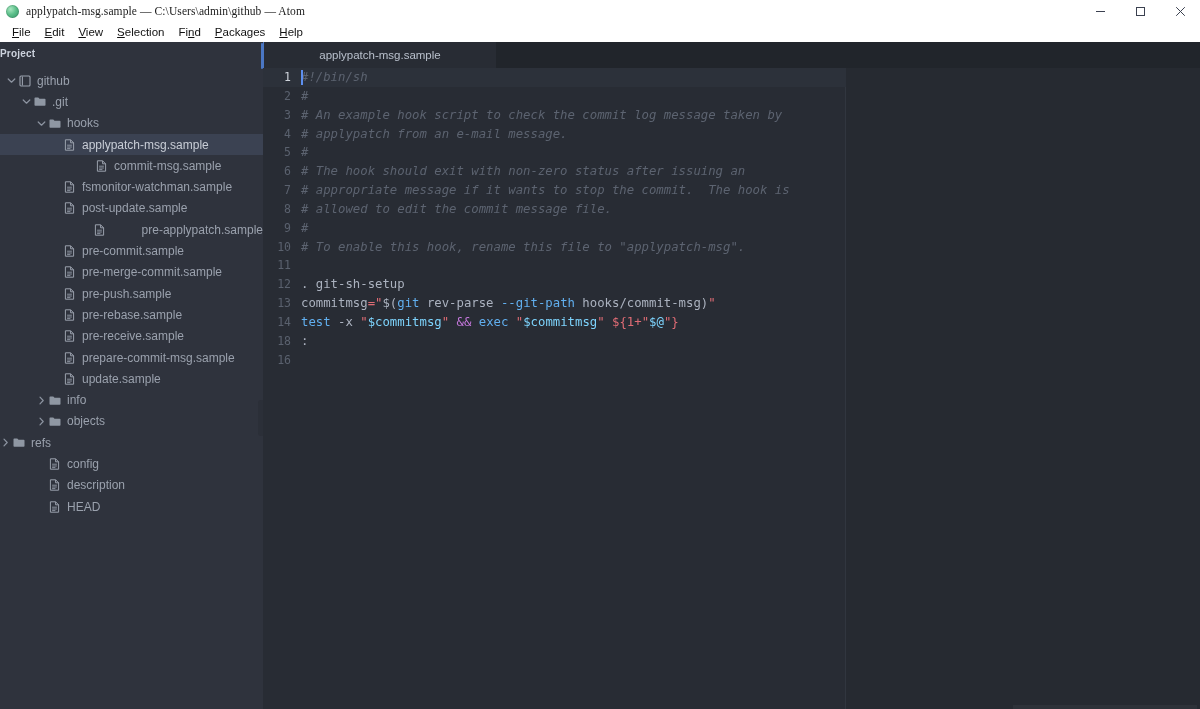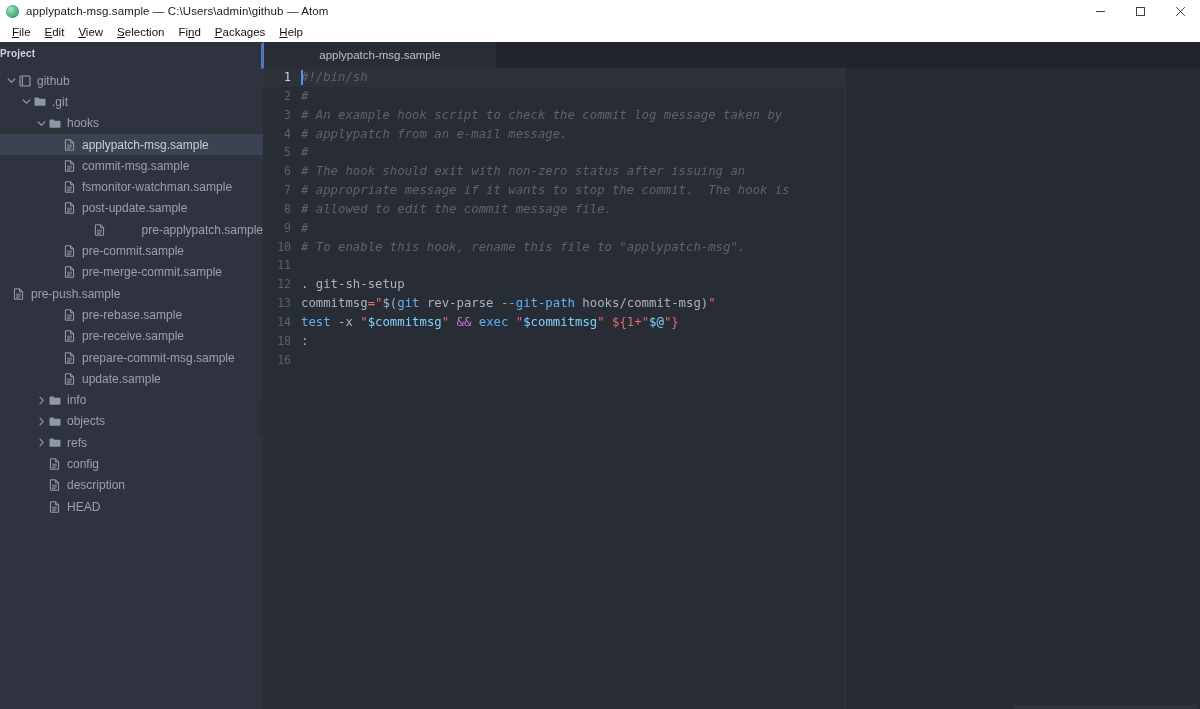--- a/index.html
+++ b/index.html
@@ -19,20 +19,21 @@
   .tb-icon {
     width:13px; height:13px; margin-left:6px; margin-right:7px;
     border-radius:50%;
     background:radial-gradient(circle at 35% 32%, #a8e6c0 0%, #5cbf8a 45%, #2f8f63 100%);
     box-shadow:inset 0 0 0 1px rgba(0,0,0,.12);
     flex:0 0 auto;
   }
   .tb-title {
     font-size:11.5px; color:#1a1a1a; white-space:nowrap;
     letter-spacing:.1px;
+    font-family:Liberation Serif, serif;
   }
   .wincontrols { position:absolute; right:0; top:0; height:22px; display:flex; }
   .wc { width:40px; height:22px; display:flex; align-items:center; justify-content:center; }
   .wc svg { display:block; }
 
   
   .menubar {
     position:absolute; top:22px; left:0; width:1200px; height:20px;
     background:#ffffff; display:flex; align-items:center; padding-left:5px;
   }
@@ -240,21 +241,21 @@
               <svg width="11" height="12" viewBox="0 0 11 12">
                 <path d="M1.4 0.8 H6.6 L9.6 3.8 V11.2 H1.4 Z" fill="none" stroke="#9aa1ad" stroke-width="1"></path>
                 <polyline points="6.6,0.8 6.6,3.8 9.6,3.8" fill="none" stroke="#9aa1ad" stroke-width="1"></polyline>
                 <line x1="3.1" y1="6.2" x2="7.9" y2="6.2" stroke="#9aa1ad" stroke-width=".85"></line>
                 <line x1="3.1" y1="8.0" x2="7.9" y2="8.0" stroke="#9aa1ad" stroke-width=".85"></line>
                 <line x1="3.1" y1="9.6" x2="6.4" y2="9.6" stroke="#9aa1ad" stroke-width=".85"></line>
               </svg>
             </span>
             <span class="tw-label">applypatch-msg.sample</span>
           </div>
-          <div class="tree-row" style="padding-left: 51px;">
+          <div class="tree-row" style="padding-left: 51px; margin-left: 32px;">
             <span class="tw-arrow"></span>
             <span class="tw-ico">
               <svg width="11" height="12" viewBox="0 0 11 12">
                 <path d="M1.4 0.8 H6.6 L9.6 3.8 V11.2 H1.4 Z" fill="none" stroke="#9aa1ad" stroke-width="1"></path>
                 <polyline points="6.6,0.8 6.6,3.8 9.6,3.8" fill="none" stroke="#9aa1ad" stroke-width="1"></polyline>
                 <line x1="3.1" y1="6.2" x2="7.9" y2="6.2" stroke="#9aa1ad" stroke-width=".85"></line>
                 <line x1="3.1" y1="8.0" x2="7.9" y2="8.0" stroke="#9aa1ad" stroke-width=".85"></line>
                 <line x1="3.1" y1="9.6" x2="6.4" y2="9.6" stroke="#9aa1ad" stroke-width=".85"></line>
               </svg>
             </span>
@@ -318,21 +319,21 @@
               <svg width="11" height="12" viewBox="0 0 11 12">
                 <path d="M1.4 0.8 H6.6 L9.6 3.8 V11.2 H1.4 Z" fill="none" stroke="#9aa1ad" stroke-width="1"></path>
                 <polyline points="6.6,0.8 6.6,3.8 9.6,3.8" fill="none" stroke="#9aa1ad" stroke-width="1"></polyline>
                 <line x1="3.1" y1="6.2" x2="7.9" y2="6.2" stroke="#9aa1ad" stroke-width=".85"></line>
                 <line x1="3.1" y1="8.0" x2="7.9" y2="8.0" stroke="#9aa1ad" stroke-width=".85"></line>
                 <line x1="3.1" y1="9.6" x2="6.4" y2="9.6" stroke="#9aa1ad" stroke-width=".85"></line>
               </svg>
             </span>
             <span class="tw-label">pre-merge-commit.sample</span>
           </div>
-          <div class="tree-row" style="">
+          <div class="tree-row" style="padding-left: 51px;">
             <span class="tw-arrow"></span>
             <span class="tw-ico">
               <svg width="11" height="12" viewBox="0 0 11 12">
                 <path d="M1.4 0.8 H6.6 L9.6 3.8 V11.2 H1.4 Z" fill="none" stroke="#9aa1ad" stroke-width="1"></path>
                 <polyline points="6.6,0.8 6.6,3.8 9.6,3.8" fill="none" stroke="#9aa1ad" stroke-width="1"></polyline>
                 <line x1="3.1" y1="6.2" x2="7.9" y2="6.2" stroke="#9aa1ad" stroke-width=".85"></line>
                 <line x1="3.1" y1="8.0" x2="7.9" y2="8.0" stroke="#9aa1ad" stroke-width=".85"></line>
                 <line x1="3.1" y1="9.6" x2="6.4" y2="9.6" stroke="#9aa1ad" stroke-width=".85"></line>
               </svg>
             </span>
@@ -409,21 +410,21 @@
                 <polyline points="3,1.2 6.2,4.5 3,7.8" fill="none" stroke="#8d94a1" stroke-width="1.2" stroke-linecap="round" stroke-linejoin="round"></polyline>
               </svg>
             </span>
             <span class="tw-ico">
               <svg width="12" height="11" viewBox="0 0 12 11">
                 <path d="M0.5 2.2 A0.8 0.8 0 0 1 1.3 1.4 H4.3 L5.5 2.8 H10.7 A0.8 0.8 0 0 1 11.5 3.6 V9 A0.8 0.8 0 0 1 10.7 9.8 H1.3 A0.8 0.8 0 0 1 0.5 9 Z" fill="#8f97a3"></path>
               </svg>
             </span>
             <span class="tw-label">objects</span>
           </div>
-          <div class="tree-row" style="padding-left: 36px;">
+          <div class="tree-row" style="">
             <span class="tw-arrow">
               <svg width="9" height="9" viewBox="0 0 9 9">
                 <polyline points="3,1.2 6.2,4.5 3,7.8" fill="none" stroke="#8d94a1" stroke-width="1.2" stroke-linecap="round" stroke-linejoin="round"></polyline>
               </svg>
             </span>
             <span class="tw-ico">
               <svg width="12" height="11" viewBox="0 0 12 11">
                 <path d="M0.5 2.2 A0.8 0.8 0 0 1 1.3 1.4 H4.3 L5.5 2.8 H10.7 A0.8 0.8 0 0 1 11.5 3.6 V9 A0.8 0.8 0 0 1 10.7 9.8 H1.3 A0.8 0.8 0 0 1 0.5 9 Z" fill="#8f97a3"></path>
               </svg>
             </span>

